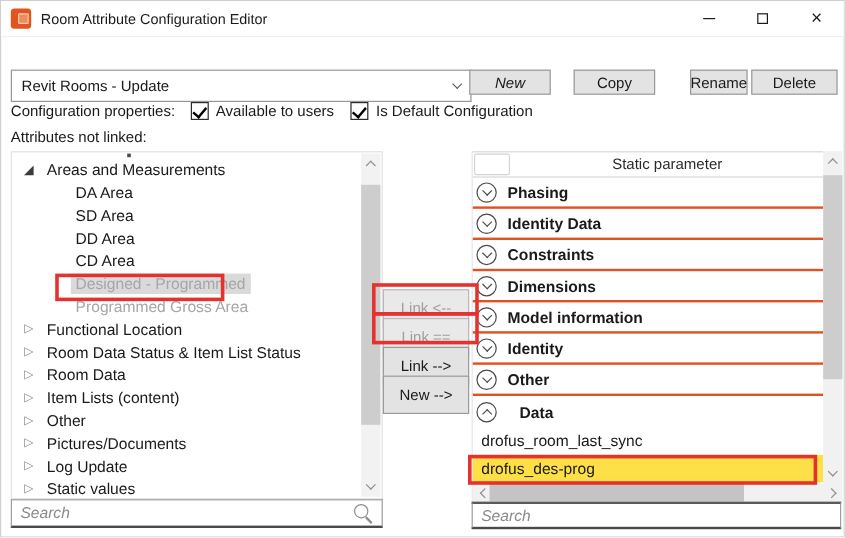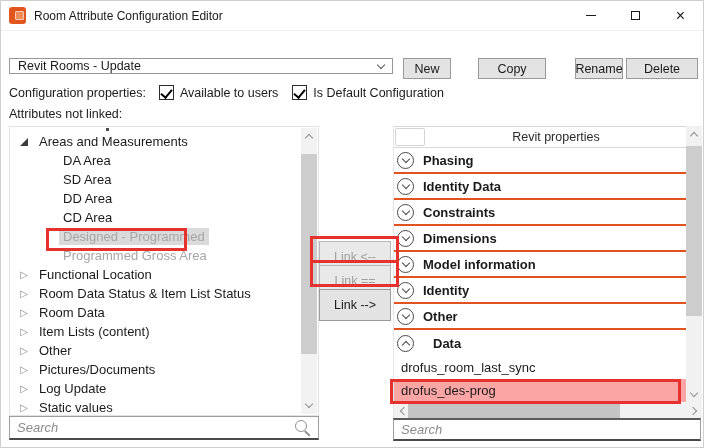--- a/index.html
+++ b/index.html
@@ -14,21 +14,21 @@
   .app-icon .sq2 { position:absolute; right:2px; top:4px; width:9px; height:9px; background:#ee8c5a; border:1px solid #f8cbb0; border-radius:1px; }
   .title { font-size:12px; margin-left:8px; }
   .caption { position:absolute; right:0; top:0; height:29px; display:flex; }
   .cap { width:45px; height:29px; display:flex; align-items:center; justify-content:center; }
   .min-glyph { width:10px; height:0; border-top:1px solid #1a1a1a; display:block; }
   .max-glyph { width:9px; height:9px; border:1px solid #1a1a1a; display:block; }
   .close-glyph { font-size:16px; line-height:1; color:#1a1a1a; }
 
   
   .lbl { position:absolute; font-size:12.5px; }
-  .combo { position:absolute; left:8px; top:57px; width:384px; height:16px; border:1px solid #979797; background:#fff; display:flex; align-items:center; padding:0 8px; font-size:12.5px; }
+  .combo { position:absolute; left:8px; top:57px; width:384px; height:27px; border:1px solid #979797; background:#fff; display:flex; align-items:center; padding:0 8px; font-size:12.5px; }
   .combo-chev { margin-left:auto; width:6px; height:6px; border-right:1.3px solid #5a5a5a; border-bottom:1.3px solid #5a5a5a; transform:rotate(45deg); margin-top:-3px; }
   .wbtn { position:absolute; top:57px; height:21px; background:#e3e3e3; border:1px solid #9a9a9a; font-size:12.5px; display:flex; align-items:center; justify-content:center; }
   .props { position:absolute; left:8px; top:84px; display:flex; align-items:center; font-size:12.5px; }
   .checkbox { width:15px; height:15px; border:1px solid #2b2b2b; background:#fff; position:relative; flex:none; }
   .checkbox.checked::after { content:""; position:absolute; left:3px; top:1px; width:5px; height:9px; border-right:2px solid #000; border-bottom:2px solid #000; transform:rotate(40deg); }
 
   
   .tree-panel { position:absolute; left:8px; top:125px; width:310px; height:290px; border:1px solid #e2e2e2; background:#fff; }
   .tree-body { position:absolute; left:0; top:0; right:17px; bottom:0; overflow:hidden; }
   .frag { position:absolute; left:96px; top:1px; width:3px; height:3px; background:#4a4a4a; }
@@ -69,21 +69,21 @@
   .rhead .hc1 { width:30px; border:1px solid #d4d4d4; border-radius:2px; margin:1px; }
   .rhead .hc2 { flex:1; display:flex; align-items:center; justify-content:center; font-size:12.5px; color:#2a2a2a; }
   .groups { position:absolute; left:0; top:22px; width:292px; }
   .grow { height:26px; display:flex; align-items:center; padding-left:3px; border-bottom:2px solid #e05220; }
   .grow.noline { border-bottom:none;gap:10px; }
   .cc { width:17px; height:17px; border:1.5px solid #4a4a4a; border-radius:50%; display:flex; align-items:center; justify-content:center; flex:none; }
   .cv { width:6px; height:6px; border-right:1.6px solid #4a4a4a; border-bottom:1.6px solid #4a4a4a; transform:rotate(45deg); margin-top:-2px; }
   .cc.up .cv { transform:rotate(-135deg); margin-top:3px; }
   .glabel { font-size:13px; font-weight:bold; margin-left:9px; }
   .ritem { height:23px; display:flex; align-items:center; padding-left:7px; font-size:13px; width:292px; }
-  .ritem.sel { background:#fca5a5; }
+  .ritem.sel { background:#fde047; }
   .rvscroll { position:absolute; left:292px; top:0; width:16px; height:277px; background:#f1f1f1; }
   .rvthumb { position:absolute; left:0; top:20px; width:16px; height:170px; background:#cdcdcd; }
   .rhscroll { position:absolute; left:0; top:277px; width:308px; height:15px; background:#f1f1f1; }
   .hbtn { position:absolute; top:0; width:16px; height:15px; display:flex; align-items:center; justify-content:center; }
   .rhthumb { position:absolute; left:14px; top:0; width:212px; height:15px; background:#c4c4c4; }
 
   
   .ann { position:absolute; border:3px solid #e6322e; pointer-events:none; }
   .ann-tree { left:45px; top:227px; width:141px; height:23px; }
   .ann-link1 { left:309px; top:235px; width:89px; height:27px; }
@@ -111,21 +111,21 @@
       </div>
     <div class="cap">
         <span class="close-glyph">×</span>
       </div>
   </div>
 
   <div class="combo">
     <span>Revit Rooms - Update</span>
     <span class="combo-chev"></span>
   </div>
-  <div class="wbtn" style="left:402px; width:48px;">New</div>
+  <div class="wbtn" style="left:390px; width:68px;font-style:italic;">New</div>
   <div class="wbtn" style="left:477px; width:68px;">Copy</div>
   <div class="wbtn" style="left:574px; width:48px;">Rename</div>
   <div class="wbtn" style="left:625px; width:72px;">Delete</div>
 
   <div class="props">
     <span>Configuration properties:</span>
     <span class="checkbox checked" style="margin-left:13px;"></span>
     <span style="margin-left:6px;">Available to users</span>
     <span class="checkbox checked" style="margin-left:14px;"></span>
     <span style="margin-left:6px;">Is Default Configuration</span>
@@ -223,25 +223,26 @@
   </div>
 
   <div class="search-box search-left">
     <input type="text" placeholder="Search" style="">
     <span class="mag"></span>
   </div>
 
   <div class="lbtn disabled" style="top:240px;">Link &lt;--</div>
   <div class="lbtn disabled" style="top:264px;">Link ==</div>
   <div class="lbtn" style="top:288px;">Link --&gt;</div>
+  <div class="lbtn" style="top:312px;">New --&gt;</div>
 
   <div class="rpanel">
     <div class="rhead">
       <span class="hc1"></span>
-      <span class="hc2">Revit properties</span>
+      <span class="hc2">Static parameter</span>
     </div>
     <div class="groups">
       <div class="grow">
         <span class="cc">
             <span class="cv"></span>
           </span>
         <span class="glabel">Phasing</span>
       </div>
       <div class="grow">
         <span class="cc">

